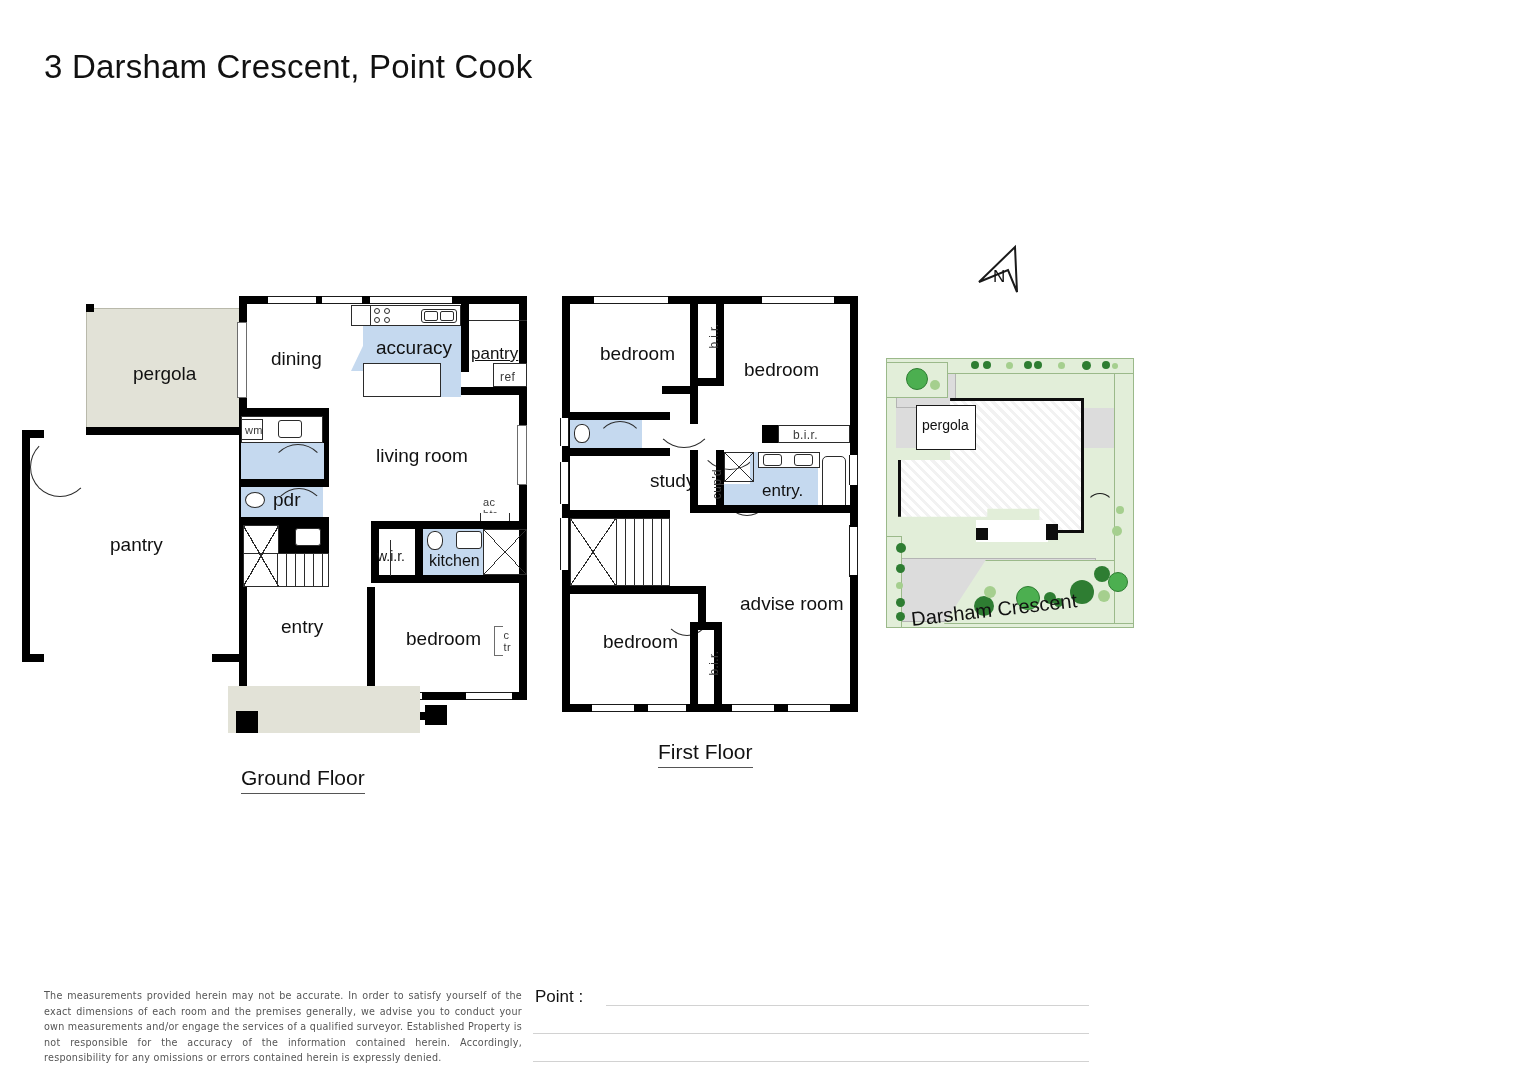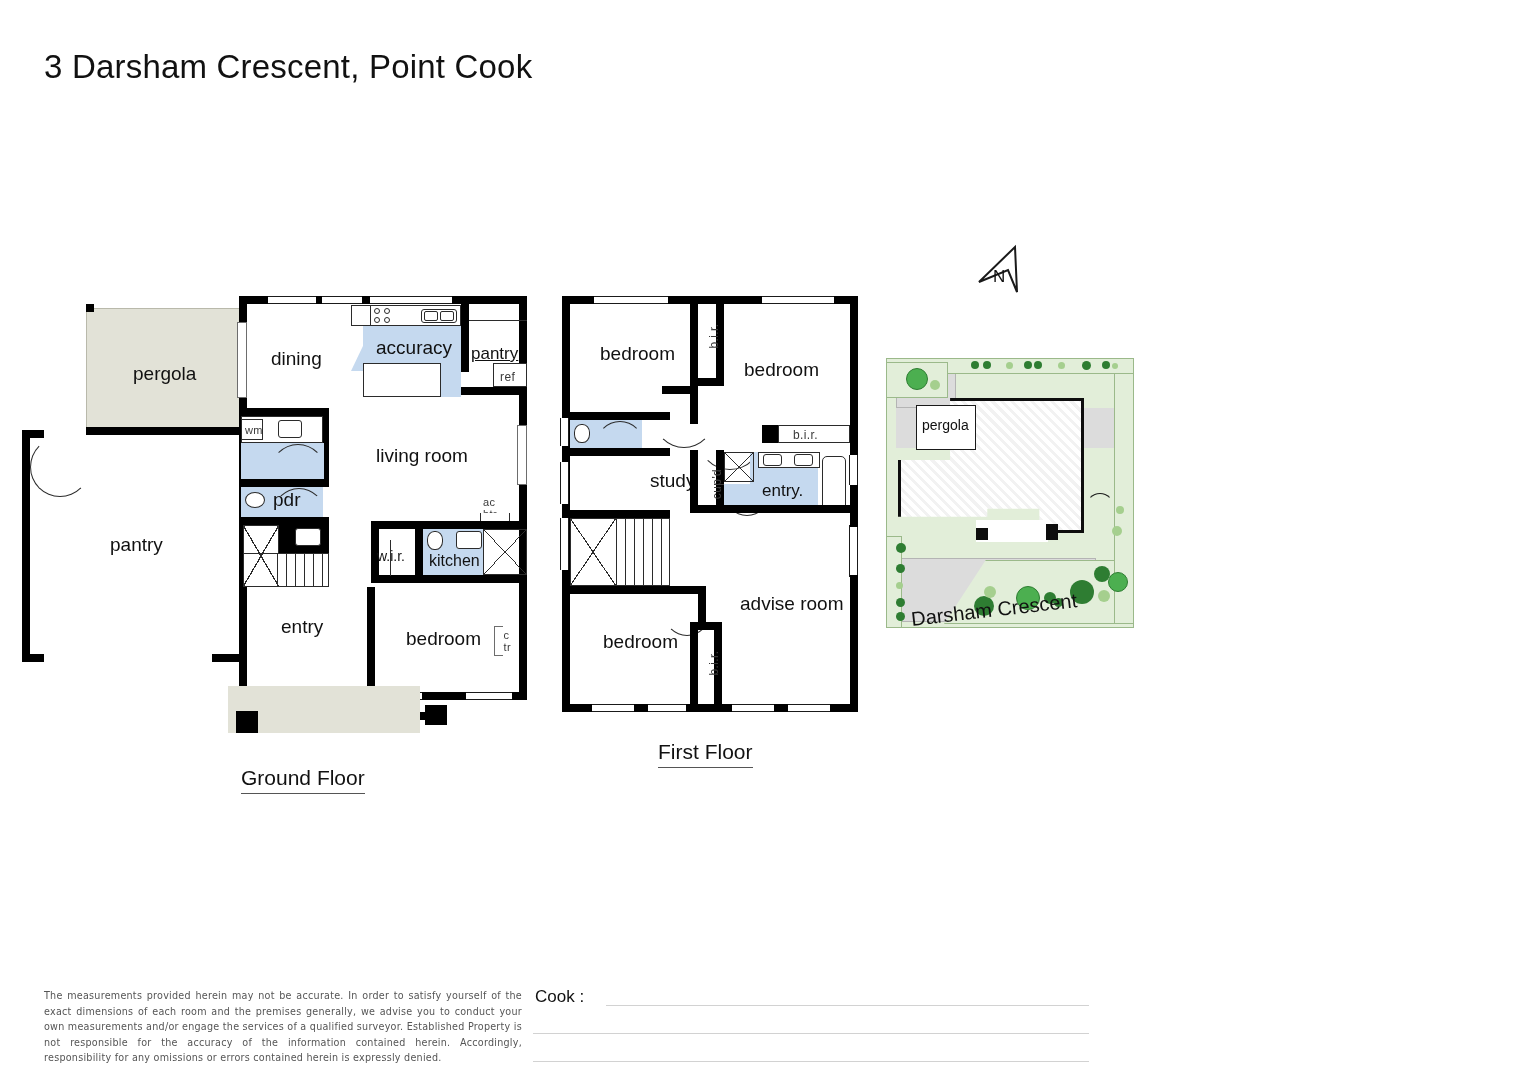--- a/index.html
+++ b/index.html
@@ -331,16 +331,16 @@
   <div class="tree" style="left:184px;top:222px;width:24px;height:24px;background:#2e7d32;"></div>
   <div class="tree" style="left:212px;top:232px;width:12px;height:12px;background:#a5cf8e;"></div>
   <div class="tree" style="left:208px;top:208px;width:16px;height:16px;background:#2e7d32;"></div>
   <div class="tree" style="left:222px;top:214px;width:18px;height:18px;background:#4caf50;border:1px solid #2e7d32;"></div>
   <div class="tree" style="left:226px;top:168px;width:10px;height:10px;background:#a5cf8e;"></div>
   <div class="tree" style="left:230px;top:148px;width:8px;height:8px;background:#a5cf8e;"></div>
 </div>
 <div id="street-label">Darsham Crescent</div>
 
 <div id="disclaimer">The measurements provided herein may not be accurate. In order to satisfy yourself of the exact dimensions of each room and the premises generally, we advise you to conduct your own measurements and/or engage the services of a qualified surveyor. Established Property is not responsible for the accuracy of the information contained herein. Accordingly, responsibility for any omissions or errors contained herein is expressly denied.</div>
-<div id="notes-label">Cook :</div>
+<div id="notes-label">Point :</div>
 <div class="note-line" style="left:606px;top:1005px;width:483px;"></div>
 <div class="note-line" style="left:533px;top:1033px;width:556px;"></div>
 <div class="note-line" style="left:533px;top:1061px;width:556px;"></div>
 
 </body></html>

